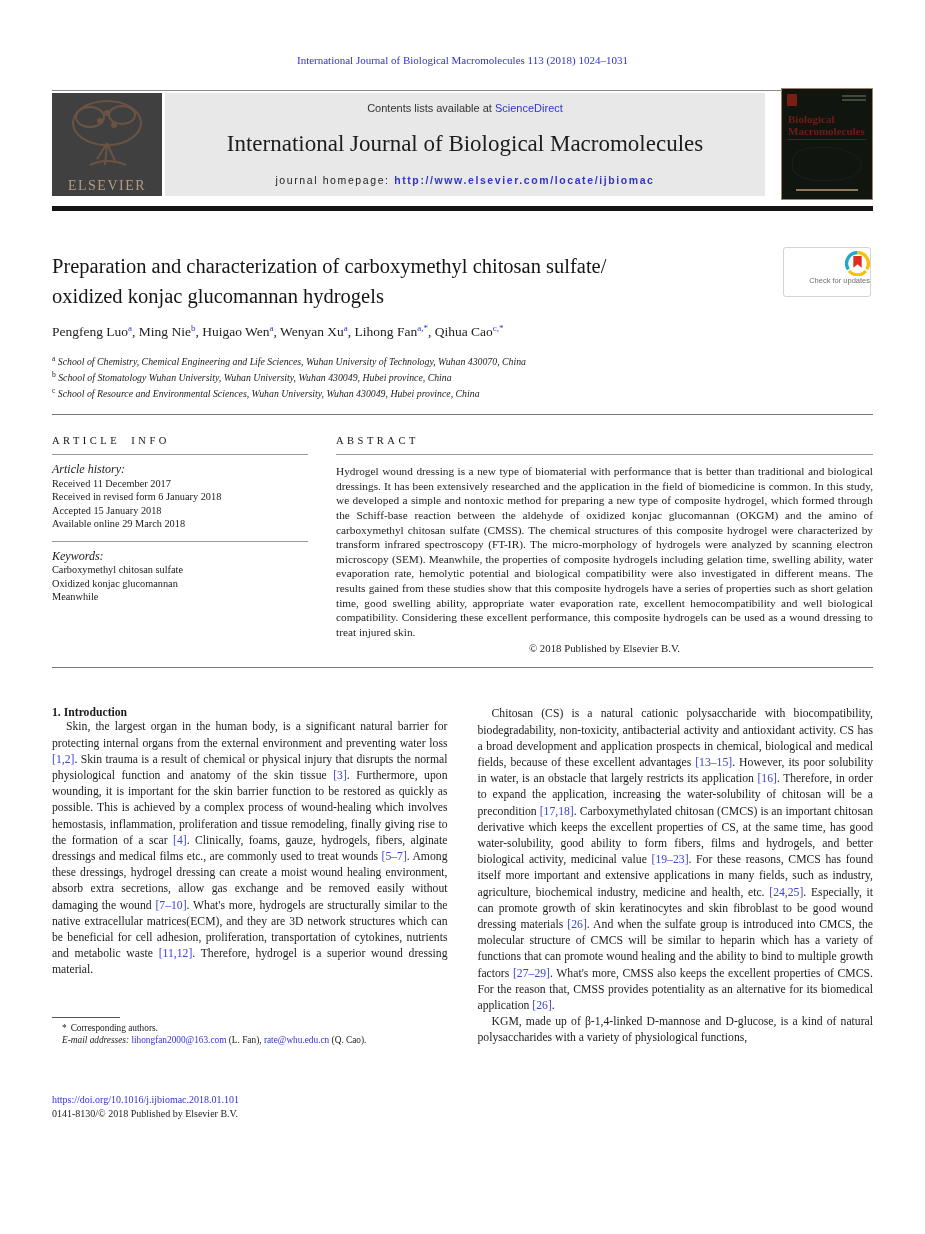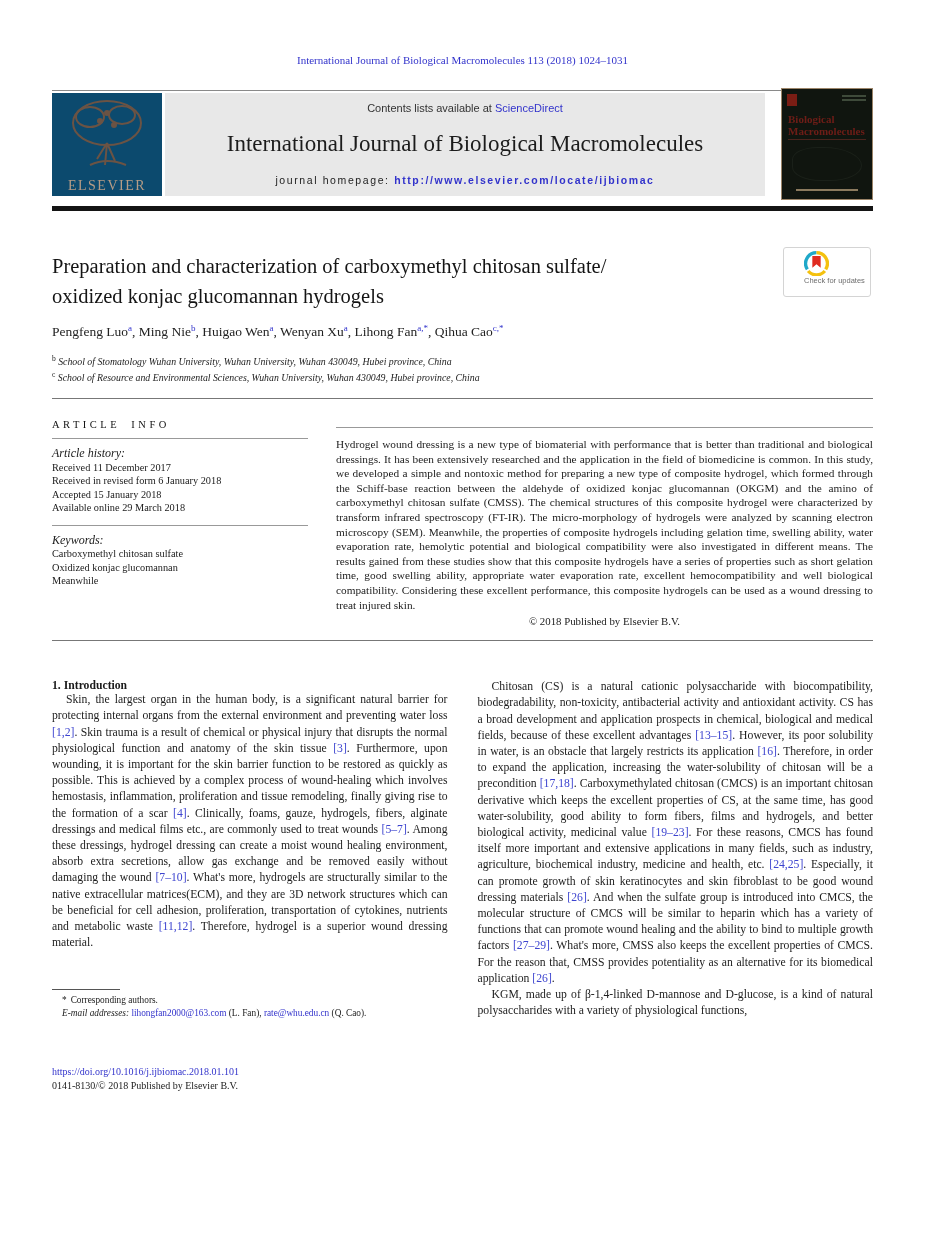--- a/index.html
+++ b/index.html
@@ -12,21 +12,21 @@
   .page { padding:54px 52px 0 52px; }
   .link { color:#3233cb; text-decoration:none; cursor:pointer; }
   .cite { color:#3d44cf; }
 
   
   .journal-ref { text-align:center; font-size:11px; color:#3233cb; font-family:"Liberation Serif",serif; }
 
   
   .header-wrap { margin-top:24px; border-top:1px solid #8a8a8a; padding-top:2px;
                  display:flex; align-items:flex-start; }
-  .elsevier-logo { width:110px; height:103px; background:#0c4a6e; position:relative; flex:0 0 auto; }
+  .elsevier-logo { width:110px; height:103px; background:#404040; position:relative; flex:0 0 auto; }
   .elsevier-logo svg { position:absolute; top:2px; left:8px; }
   .elsevier-text { position:absolute; bottom:2px; width:100%; text-align:center;
                    color:#b59c86; font-size:14px; letter-spacing:1.5px; font-family:"Liberation Serif",serif; }
   .band { flex:1 1 auto; background:#e8e8e8; height:103px; margin:0 16px 0 3px;
           display:flex; flex-direction:column; justify-content:space-between;
           text-align:center; padding:9px 0 10px 0; }
   .contents-line { font-family:"Liberation Sans","DejaVu Sans",sans-serif; font-size:11px; color:#333; }
   .band-title { font-size:23px; color:#1c1c1c; font-family:"Liberation Serif",serif; }
   .homepage-line { font-family:"Liberation Sans","DejaVu Sans",sans-serif; font-size:10.5px;
                    letter-spacing:1.6px; color:#222; }
@@ -43,21 +43,21 @@
                   border:1px solid #22281f; border-radius:40% 60% 50% 45%; opacity:.6; }
   .cover-footer { position:absolute; bottom:6px; left:14px; right:14px; }
   .cover-footer div { height:2px; background:#8b7a5e; margin-bottom:2px; }
   .thick-bar { height:5px; background:#141414; margin-top:6px; }
 
   
   .title-row { position:relative; margin-top:40px; }
   .article-title { font-size:20.5px; line-height:30px; color:#141414; width:700px; font-weight:normal; }
   .updates-badge { position:absolute; right:2px; top:-4px; width:88px; height:50px;
                    background:#fff; border:1px solid #d4d4d4; border-radius:3px;
-                   display:flex; flex-direction:column; align-items:flex-start; padding-top:3px;padding-left:20px; }
+                   display:flex; flex-direction:column; align-items:flex-end; padding-top:3px;padding-left:20px; }
   .updates-text { font-family:"Liberation Sans",sans-serif; font-size:7.5px; color:#6e6e6e;
                   text-align:center; line-height:8.5px; margin-top:1px; }
 
   
   .authors { margin-top:11px; font-size:13.5px; color:#222; }
   .authors sup { font-size:9px; color:#3233cb; }
   
   .affils { margin-top:12px; font-size:9.8px; font-style:italic; color:#222; line-height:13px; }
   .affils sup { font-size:7.5px; font-style:normal; }
 
@@ -165,20 +165,21 @@
       </svg>
       <div class="updates-text">Check for updates</div>
     </div>
   </div>
 
   <div class="authors">
     <span><span>Pengfeng Luo</span><sup>a</sup><span>, </span></span><span><span>Ming Nie</span><sup>b</sup><span>, </span></span><span><span>Huigao Wen</span><sup>a</sup><span>, </span></span><span><span>Wenyan Xu</span><sup>a</sup><span>, </span></span><span><span>Lihong Fan</span><sup>a,*</sup><span>, </span></span><span><span>Qihua Cao</span><sup>c,*</sup><span></span></span>
   </div>
 
   <div class="affils">
+    <div><sup>a</sup> <span>School of Chemistry, Chemical Engineering and Life Sciences, Wuhan University of Technology, Wuhan 430070, China</span></div>
     <div><sup>b</sup> <span>School of Stomatology Wuhan University, Wuhan University, Wuhan 430049, Hubei province, China</span></div>
     <div><sup>c</sup> <span>School of Resource and Environmental Sciences, Wuhan University, Wuhan 430049, Hubei province, China</span></div>
   </div>
 
   <hr class="rule-full">
 
   <div class="info-row">
     <div class="info-col">
       <div class="sec-caps">ARTICLE INFO</div>
       <hr class="rule-light">
@@ -187,20 +188,21 @@
       <div class="history-item">Received in revised form 6 January 2018</div>
       <div class="history-item">Accepted 15 January 2018</div>
       <div class="history-item">Available online 29 March 2018</div>
       <hr class="rule-light mid">
       <div class="kw-label">Keywords:</div>
       <div class="kw-item">Carboxymethyl chitosan sulfate</div>
       <div class="kw-item">Oxidized konjac glucomannan</div>
       <div class="kw-item">Meanwhile</div>
     </div>
     <div class="abs-col">
+      <div class="sec-caps">ABSTRACT</div>
       <hr class="rule-light">
       <div class="abstract-text">Hydrogel wound dressing is a new type of biomaterial with performance that is better than traditional and biological dressings. It has been extensively researched and the application in the field of biomedicine is common. In this study, we developed a simple and nontoxic method for preparing a new type of composite hydrogel, which formed through the Schiff-base reaction between the aldehyde of oxidized konjac glucomannan (OKGM) and the amino of carboxymethyl chitosan sulfate (CMSS). The chemical structures of this composite hydrogel were characterized by transform infrared spectroscopy (FT-IR). The micro-morphology of hydrogels were analyzed by scanning electron microscopy (SEM). Meanwhile, the properties of composite hydrogels including gelation time, swelling ability, water evaporation rate, hemolytic potential and biological compatibility were also investigated in different means. The results gained from these studies show that this composite hydrogels have a series of properties such as short gelation time, good swelling ability, appropriate water evaporation rate, excellent hemocompatibility and well biological compatibility. Considering these excellent performance, this composite hydrogels can be used as a wound dressing to treat injured skin.</div>
       <div class="copyright">© 2018 Published by Elsevier B.V.</div>
     </div>
   </div>
 
   <hr class="rule-full" style="margin-top:13px;">
 
   <div class="body-row">
     <div class="body-col">

